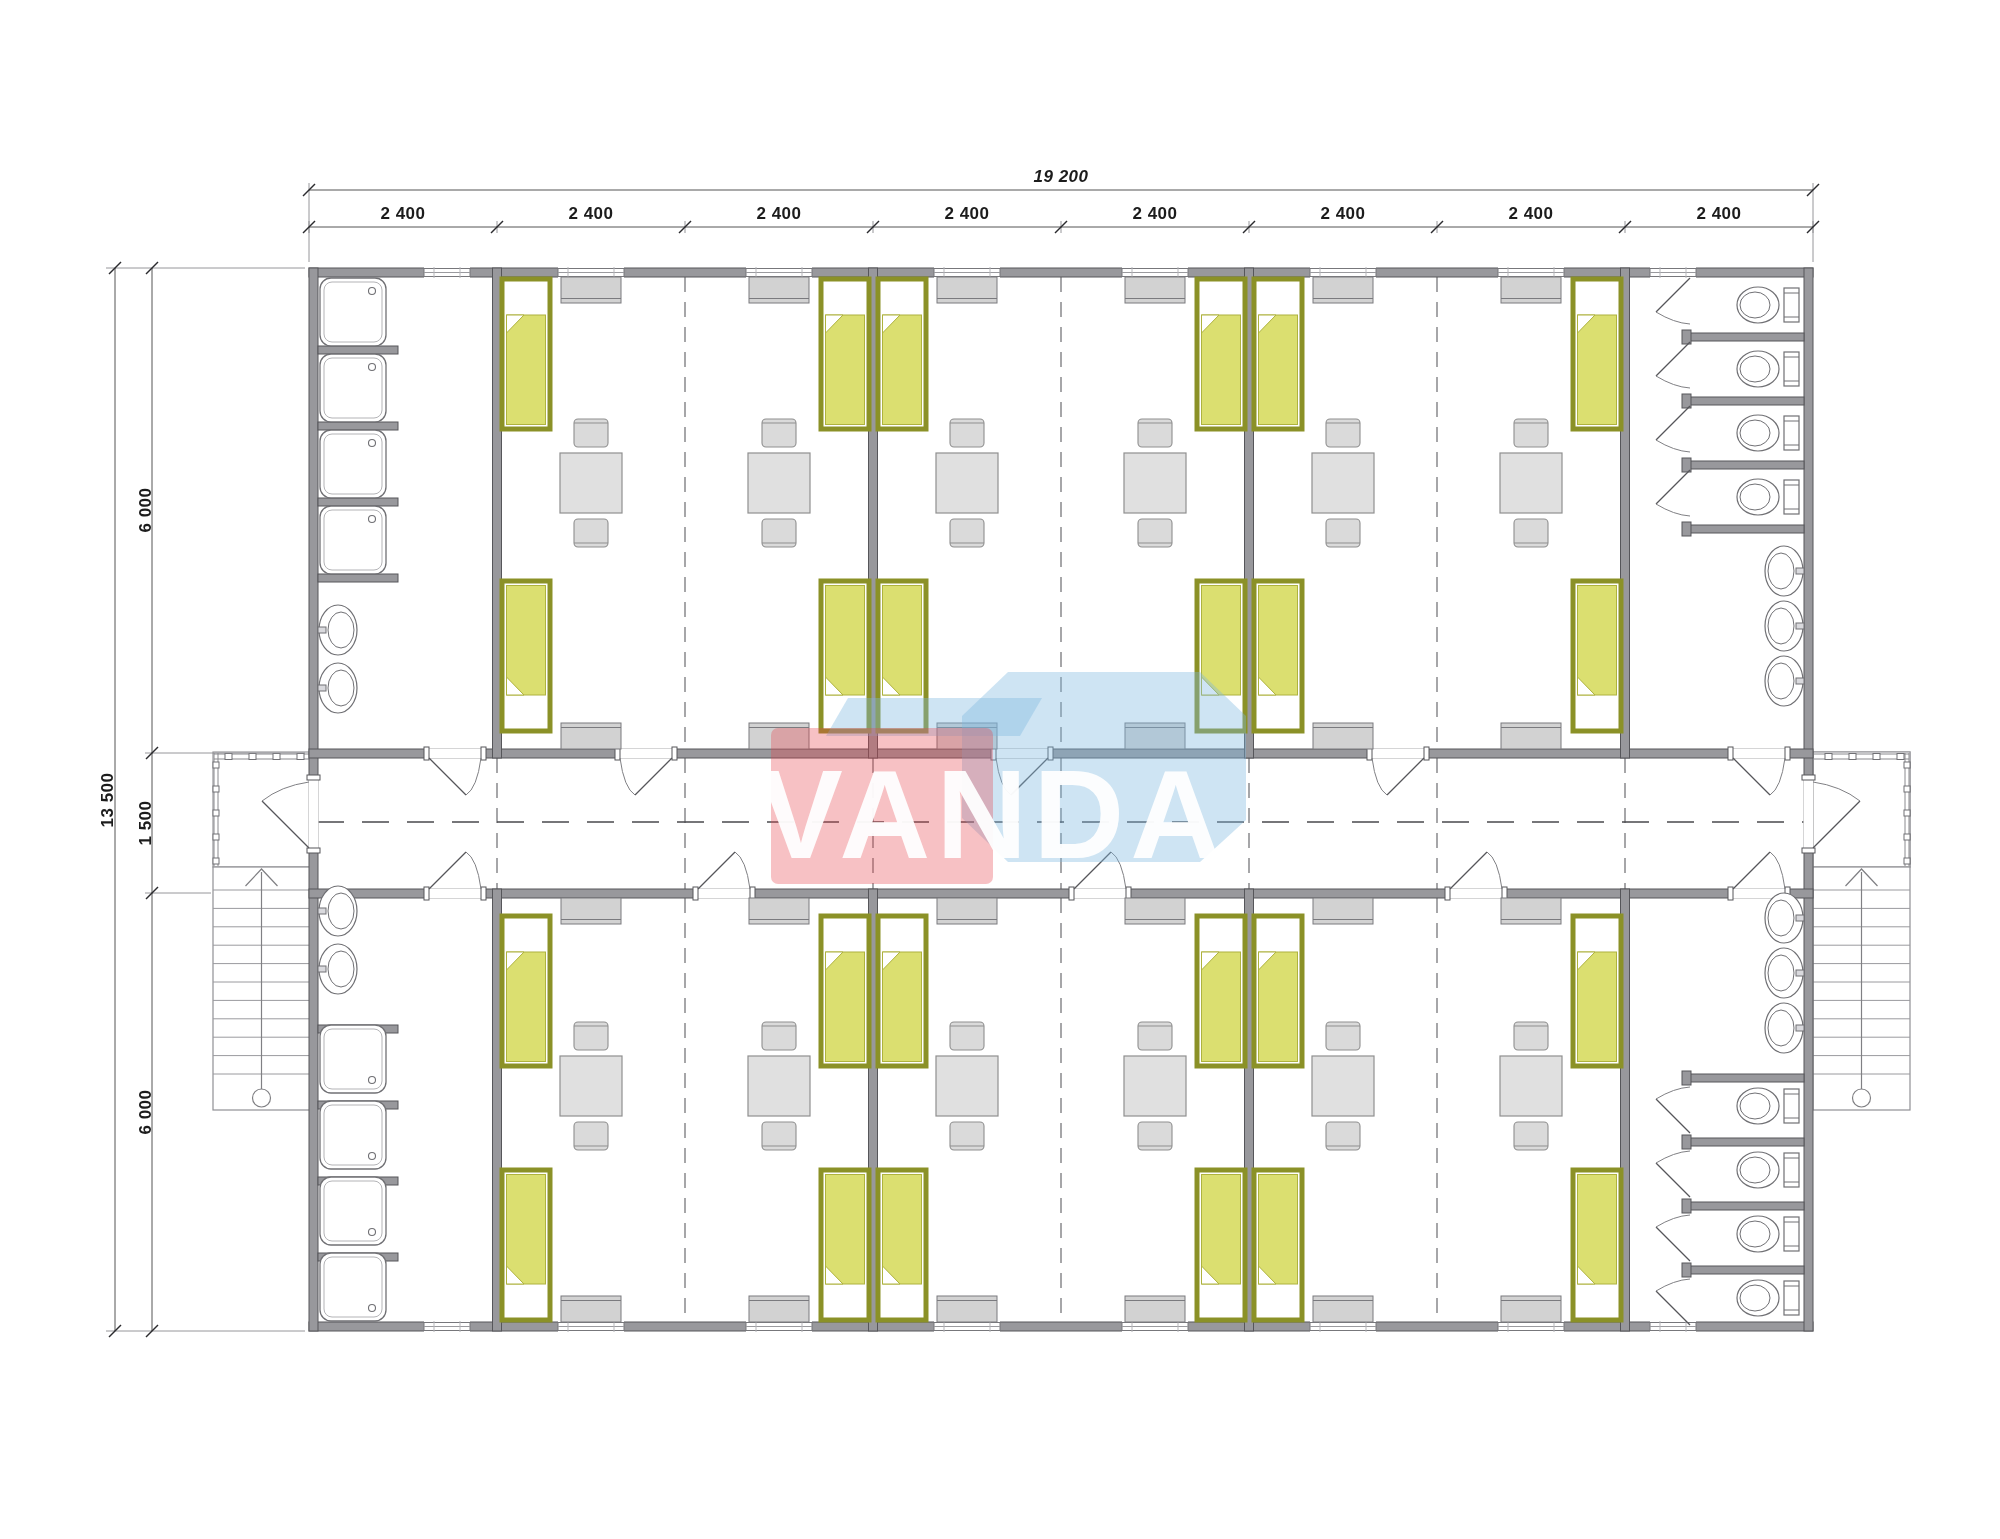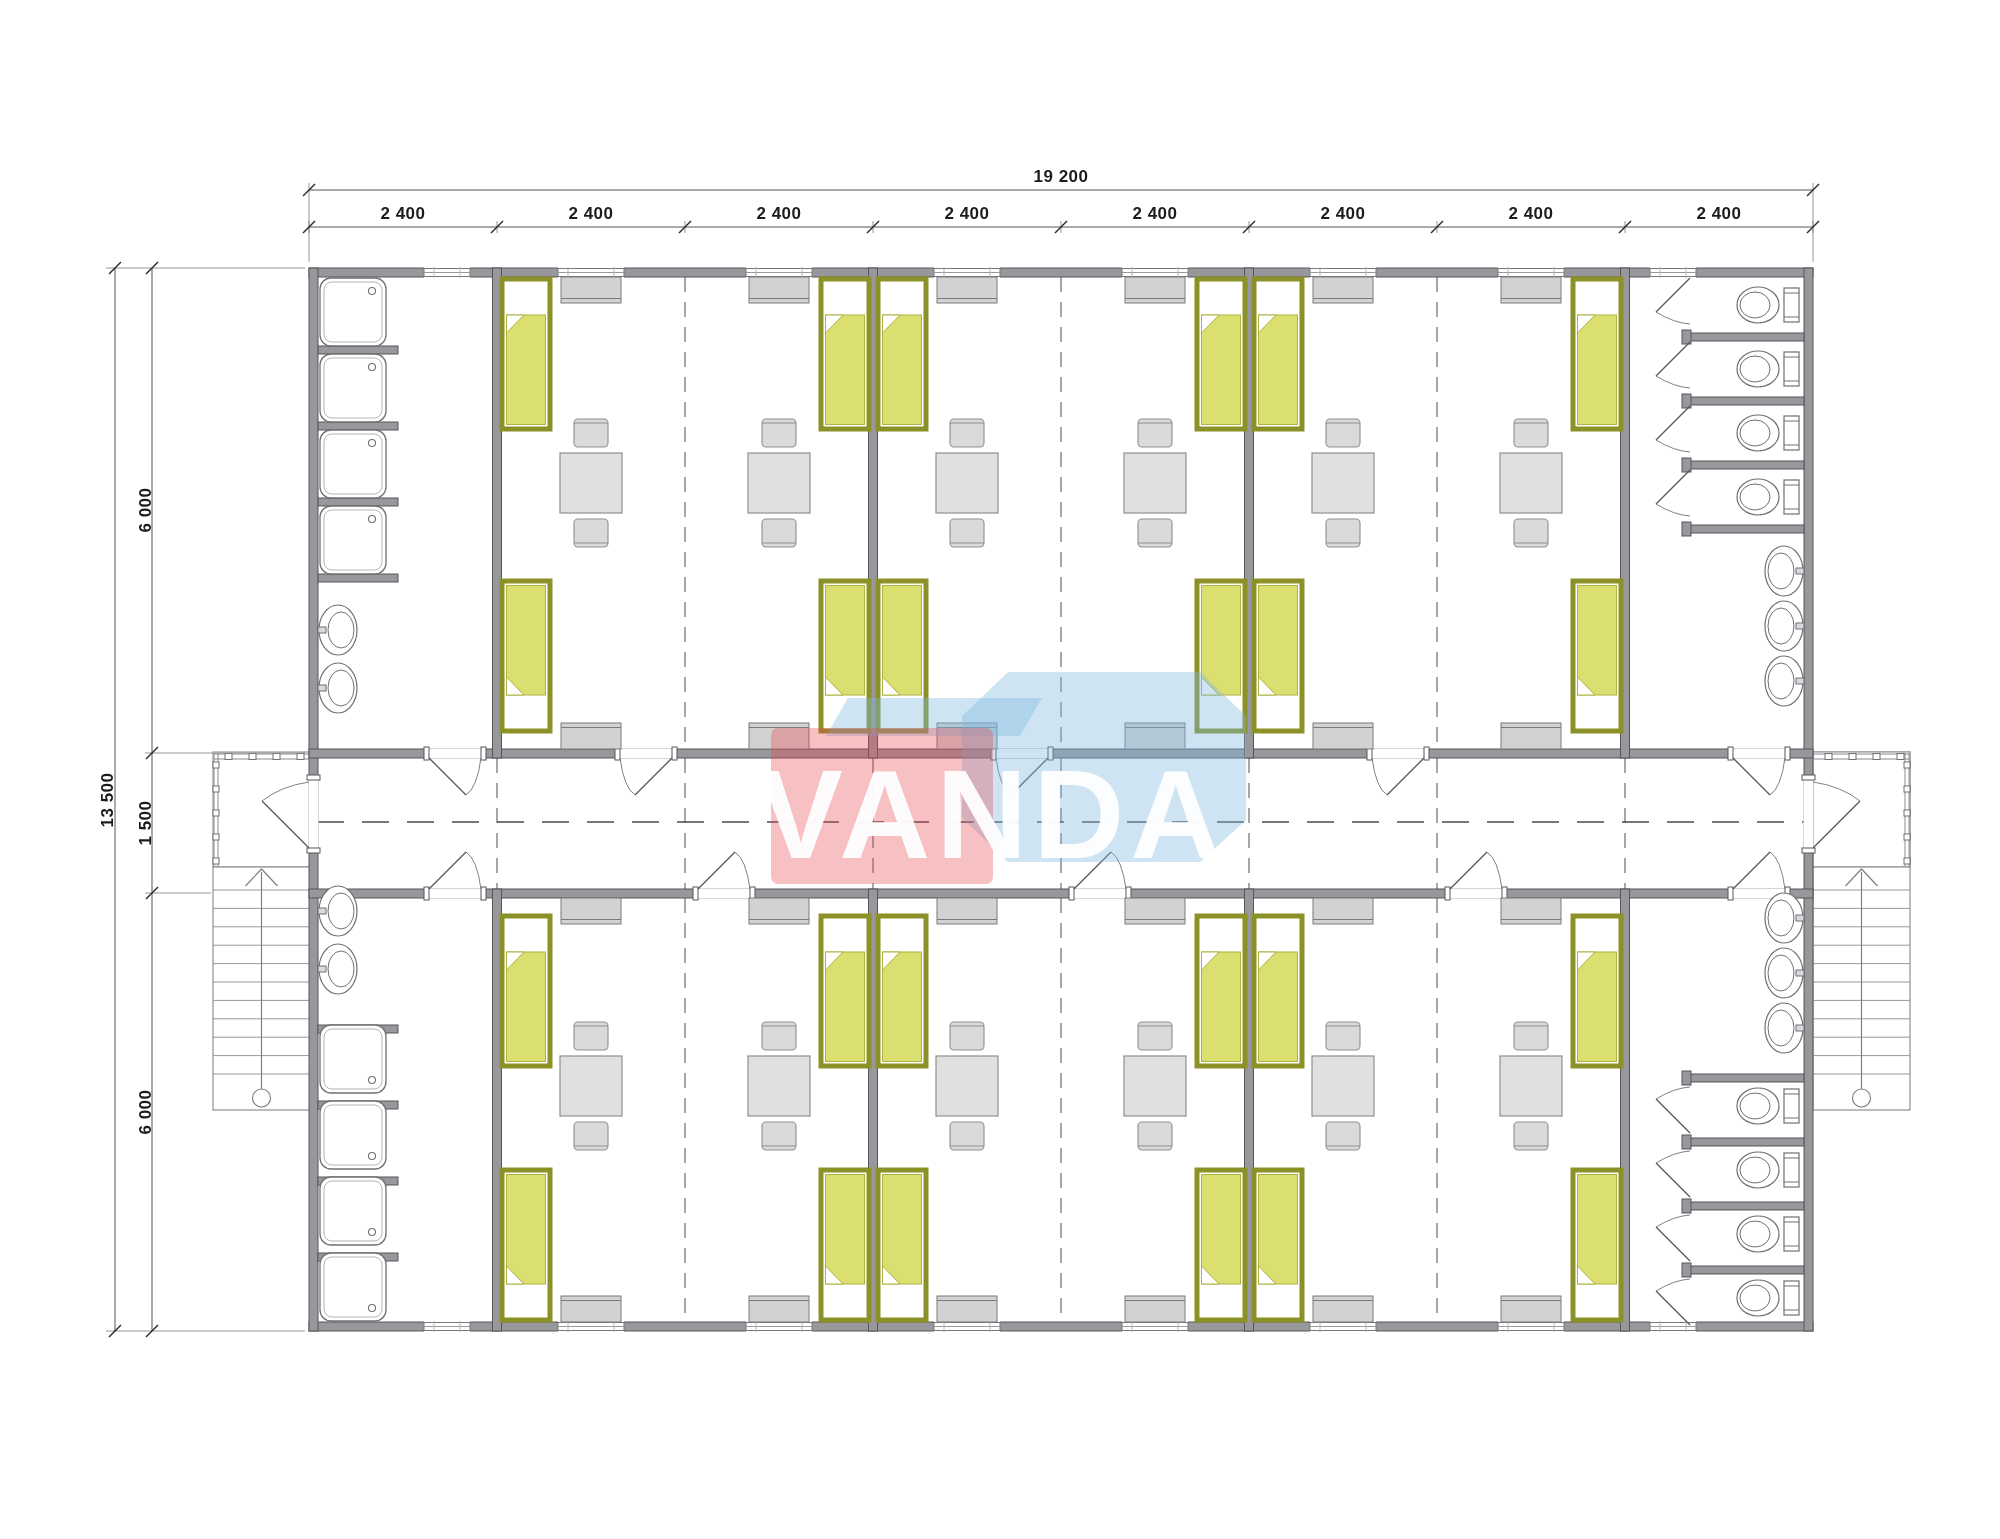--- a/index.html
+++ b/index.html
@@ -870,21 +870,21 @@
         <line x1="146" y1="1337" x2="158" y2="1325" stroke="#2b2b2e" stroke-width="1.4"></line>
       </g>
       <g>
         <path opacity="0.38" d="M 826,736 L 848,698 L 1042,698 L 1020,736 Z" fill="#7fb9e0"></path>
         <path opacity="0.38" d="M 1008,672 L 1200,672 L 1246,716 L 1246,820 L 1200,862 L 1008,862 L 962,818 L 962,716 Z" fill="#7fb9e0"></path>
         <rect x="771" y="728" width="222" height="156" rx="7" fill="#e8424c" opacity="0.33"></rect>
         <text x="993" y="858" text-anchor="middle" font-family="Liberation Sans, sans-serif" font-weight="bold" font-size="126" letter-spacing="6" fill="#ffffff" opacity="0.95">VANDA</text>
       </g>
     </svg>
 
-  <div class="dim" style="left:1061px;top:187px;">19 200</div>
+  <div class="dim" style="left:1061px;top:187px;font-style:italic;">19 200</div>
   <div class="dim" style="left:403px;top:224px;">2 400</div>
   <div class="dim" style="left:591px;top:224px;">2 400</div>
   <div class="dim" style="left:779px;top:224px;">2 400</div>
   <div class="dim" style="left:967px;top:224px;">2 400</div>
   <div class="dim" style="left:1155px;top:224px;">2 400</div>
   <div class="dim" style="left:1343px;top:224px;">2 400</div>
   <div class="dim" style="left:1531px;top:224px;">2 400</div>
   <div class="dim" style="left:1719px;top:224px;">2 400</div>
   <div class="dim vert" style="left:108px;top:800px;">13 500</div>
   <div class="dim vert" style="left:146px;top:510px;">6 000</div>

